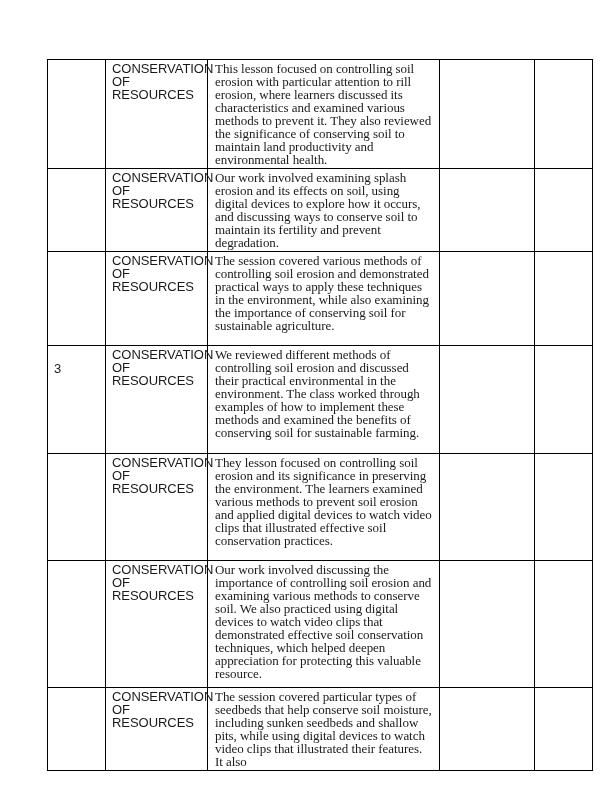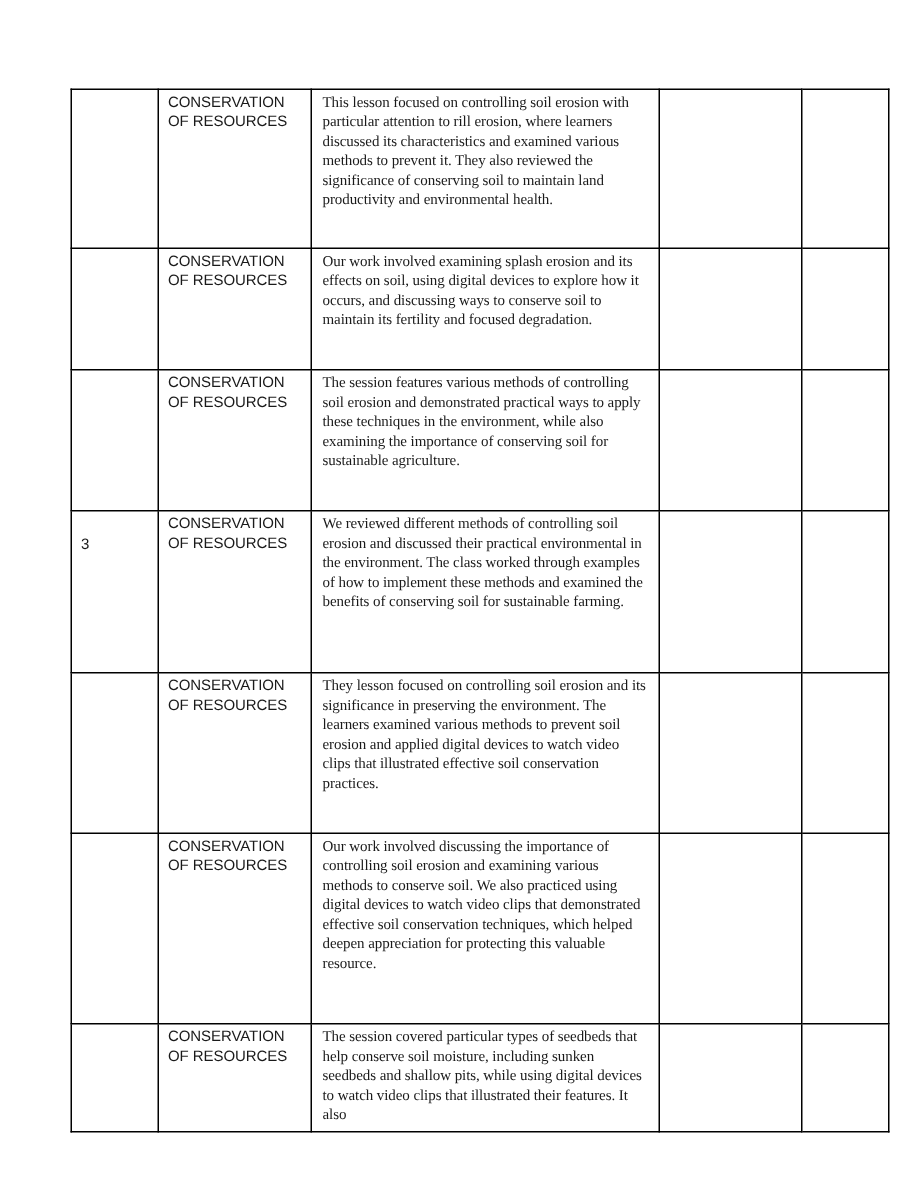--- a/index.html
+++ b/index.html
@@ -7,21 +7,21 @@
       font-family: "Liberation Sans", "DejaVu Sans", sans-serif; color: #1a1a1a; }
     .page { position: absolute; left: 0; top: 0; width: 612px; height: 792px; }
     table.lesson-table {
       position: absolute; left: 47px; top: 59px;
       border-collapse: collapse; table-layout: fixed;
       width: 545px;
     }
     table.lesson-table td {
       border: 1.3px solid #000;
       vertical-align: top;
-      font-size: 10px;
+      font-size: 13px;
       line-height: 13px;
       padding: 2px 6px 2px 6px;
       letter-spacing: -0.05px;
     }
     col.c1 { width: 58px; }
     col.c2 { width: 102px; }
     col.c3 { width: 232px; }
     col.c4 { width: 95px; }
     col.c5 { width: 58px; }
     td.week { vertical-align: middle !important; }
@@ -44,28 +44,28 @@
       <tr style="height:106px">
         <td class="week"></td>
         <td class="strand">CONSERVATION OF RESOURCES</td>
         <td class="desc">This lesson focused on controlling soil erosion with particular attention to rill erosion, where learners discussed its characteristics and examined various methods to prevent it. They also reviewed the significance of conserving soil to maintain land productivity and environmental health.</td>
         <td></td>
         <td></td>
       </tr>
       <tr style="height:81px">
         <td class="week"></td>
         <td class="strand">CONSERVATION OF RESOURCES</td>
-        <td class="desc">Our work involved examining splash erosion and its effects on soil, using digital devices to explore how it occurs, and discussing ways to conserve soil to maintain its fertility and focused degradation.</td>
+        <td class="desc">Our work involved examining splash erosion and its effects on soil, using digital devices to explore how it occurs, and discussing ways to conserve soil to maintain its fertility and prevent degradation.</td>
         <td></td>
         <td></td>
       </tr>
       <tr style="height:94px">
         <td class="week"></td>
         <td class="strand">CONSERVATION OF RESOURCES</td>
-        <td class="desc">The session features various methods of controlling soil erosion and demonstrated practical ways to apply these techniques in the environment, while also examining the importance of conserving soil for sustainable agriculture.</td>
+        <td class="desc">The session covered various methods of controlling soil erosion and demonstrated practical ways to apply these techniques in the environment, while also examining the importance of conserving soil for sustainable agriculture.</td>
         <td></td>
         <td></td>
       </tr>
       <tr style="height:108px">
         <td class="week" style="vertical-align:top !important; padding-top:16px;">3</td>
         <td class="strand">CONSERVATION OF RESOURCES</td>
         <td class="desc">We reviewed different methods of controlling soil erosion and discussed their practical environmental in the environment. The class worked through examples of how to implement these methods and examined the benefits of conserving soil for sustainable farming.</td>
         <td></td>
         <td></td>
       </tr>

